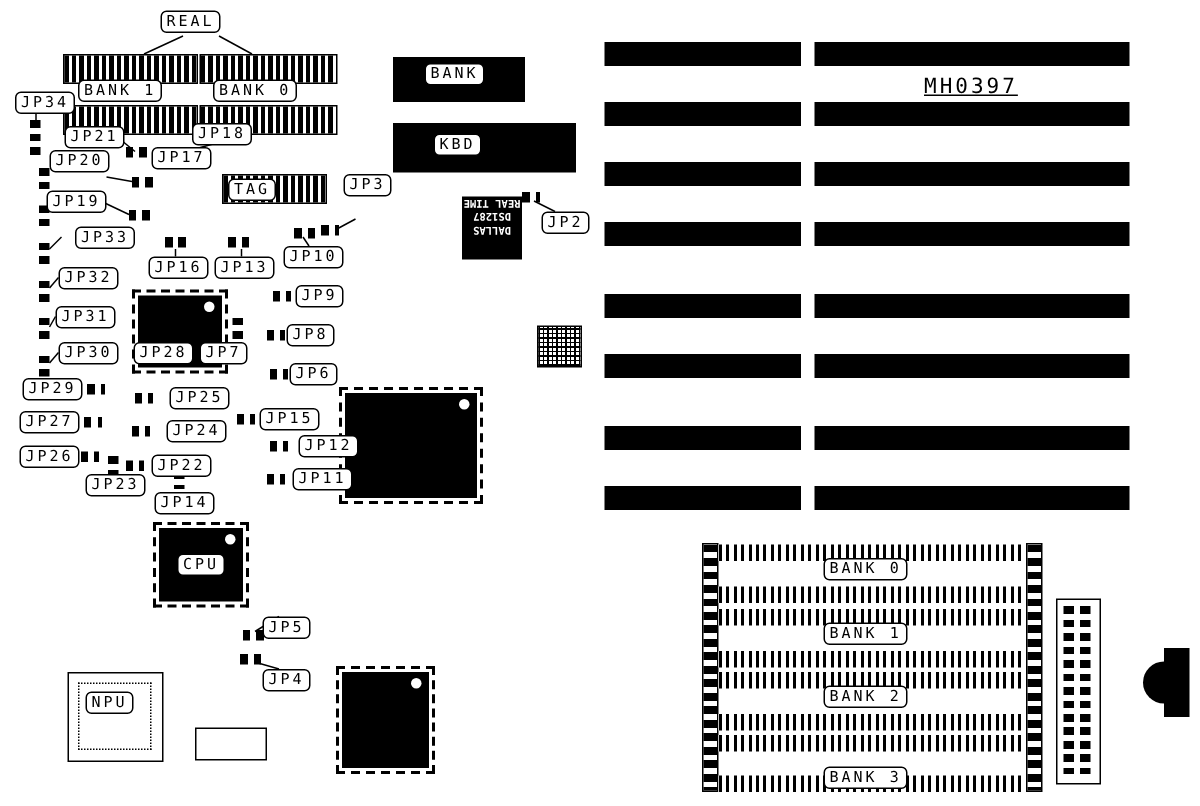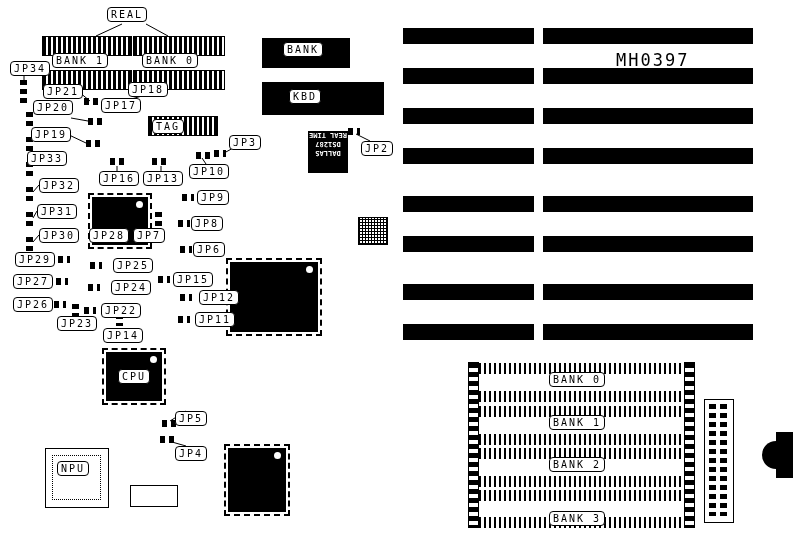--- a/index.html
+++ b/index.html
@@ -1,21 +1,21 @@
 <!DOCTYPE html>
 <html><head>
 <meta charset="utf-8">
 <style>
   html,body{margin:0;padding:0;background:#fff;}
   .board{position:relative;width:800px;height:537px;background:#fff;overflow:hidden;
          font-family:"DejaVu Sans Mono", monospace;color:#000;}
   .lbl{position:absolute;background:#fff;border:1px solid #000;border-radius:4px;
        font-size:10px;letter-spacing:2px;line-height:13px;padding:0 3px;
        white-space:nowrap;z-index:6;}
-  .plain{position:absolute;font-size:17px;letter-spacing:2px;z-index:6;}
+  .plain{position:absolute;font-size:14px;letter-spacing:2px;z-index:6;text-decoration:underline;}
   .blackbox{position:absolute;background:#000;z-index:2;}
   .qfp{position:absolute;background:#000;outline:2px dashed #000;outline-offset:2px;z-index:2;}
   .qfp::after{content:"";position:absolute;top:4px;right:5px;width:7px;height:7px;
        background:#fff;border-radius:50%;}
   .sock{position:absolute;border:1px solid #000;
        background:repeating-linear-gradient(90deg,#000 0 3px,#fff 3px 5px);z-index:2;}
   .comb{position:absolute;height:11px;
        background:repeating-linear-gradient(90deg,#000 0 2px,#fff 2px 5px);z-index:2;}
   .railv{position:absolute;width:9px;border:1px solid #000;
        background:repeating-linear-gradient(180deg,#000 0 5px,#fff 5px 9px);z-index:2;}
@@ -166,23 +166,23 @@
   <div class="lbl" style="left:118px;top:369px">CPU</div>
   <div class="lbl" style="left:57px;top:461px">NPU</div>
   <div class="plain" style="left:616px;top:50px">MH0397</div>
 
   <div class="lbl" style="left:10px;top:61px">JP34</div>
   <div class="lbl" style="left:43px;top:84px">JP21</div>
   <div class="lbl" style="left:128px;top:82px">JP18</div>
   <div class="lbl" style="left:101px;top:98px">JP17</div>
   <div class="lbl" style="left:33px;top:100px">JP20</div>
   <div class="lbl" style="left:31px;top:127px">JP19</div>
-  <div class="lbl" style="left:229px;top:135px">JP3</div>
+  <div class="lbl" style="left:229px;top:116px">JP3</div>
   <div class="lbl" style="left:361px;top:141px">JP2</div>
-  <div class="lbl" style="left:27px;top:151px">JP33</div>
+  <div class="lbl" style="left:50px;top:151px">JP33</div>
   <div class="lbl" style="left:99px;top:171px">JP16</div>
   <div class="lbl" style="left:143px;top:171px">JP13</div>
   <div class="lbl" style="left:189px;top:164px">JP10</div>
   <div class="lbl" style="left:39px;top:178px">JP32</div>
   <div class="lbl" style="left:197px;top:190px">JP9</div>
   <div class="lbl" style="left:37px;top:204px">JP31</div>
   <div class="lbl" style="left:39px;top:228px">JP30</div>
   <div class="lbl" style="left:89px;top:228px">JP28</div>
   <div class="lbl" style="left:133px;top:228px">JP7</div>
   <div class="lbl" style="left:191px;top:216px">JP8</div>

